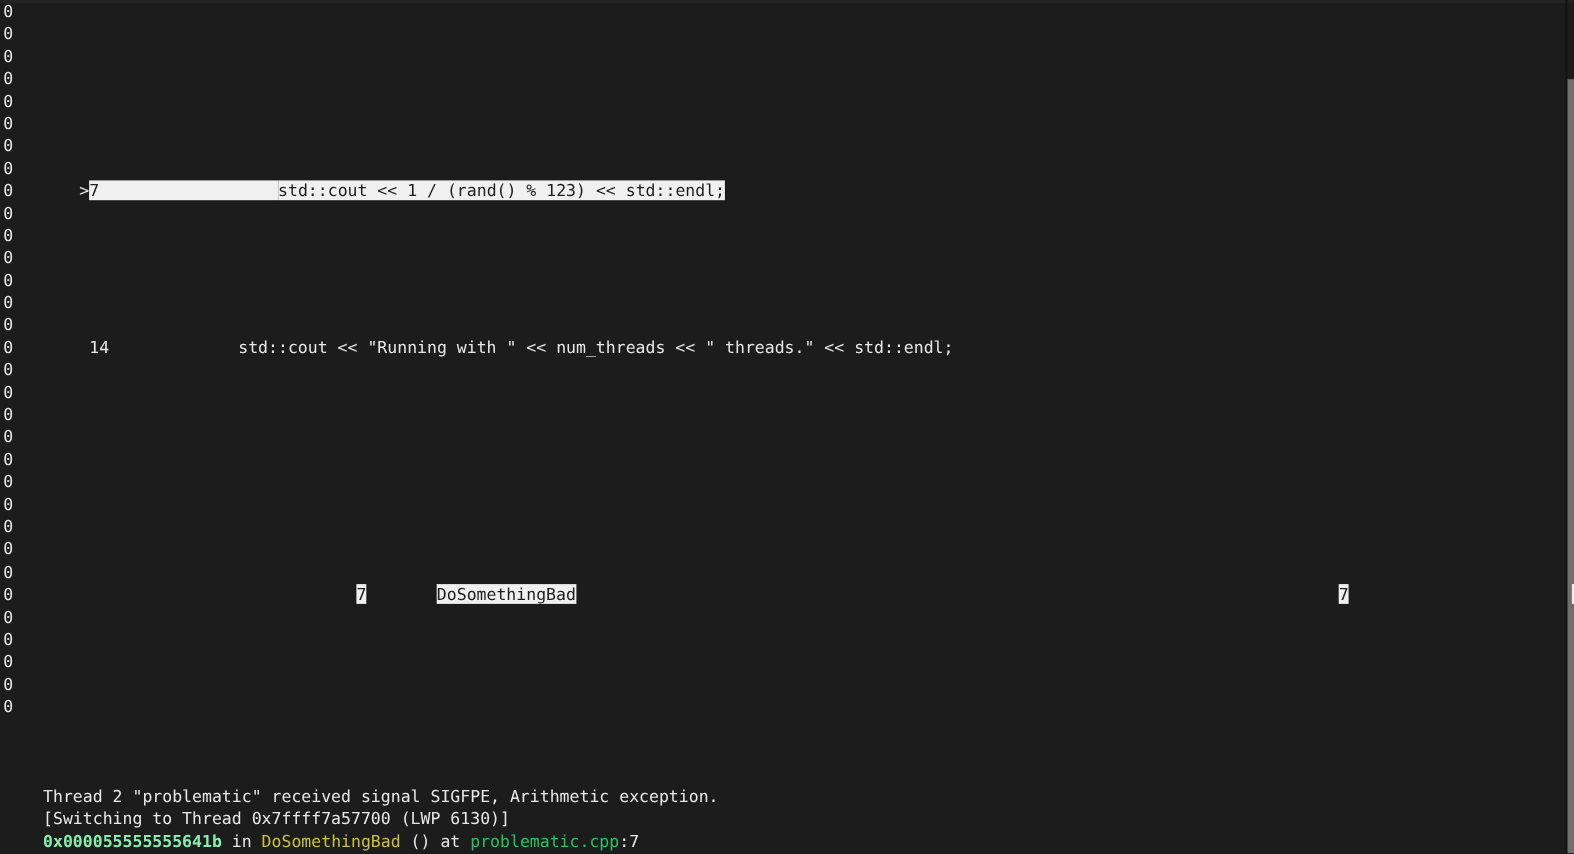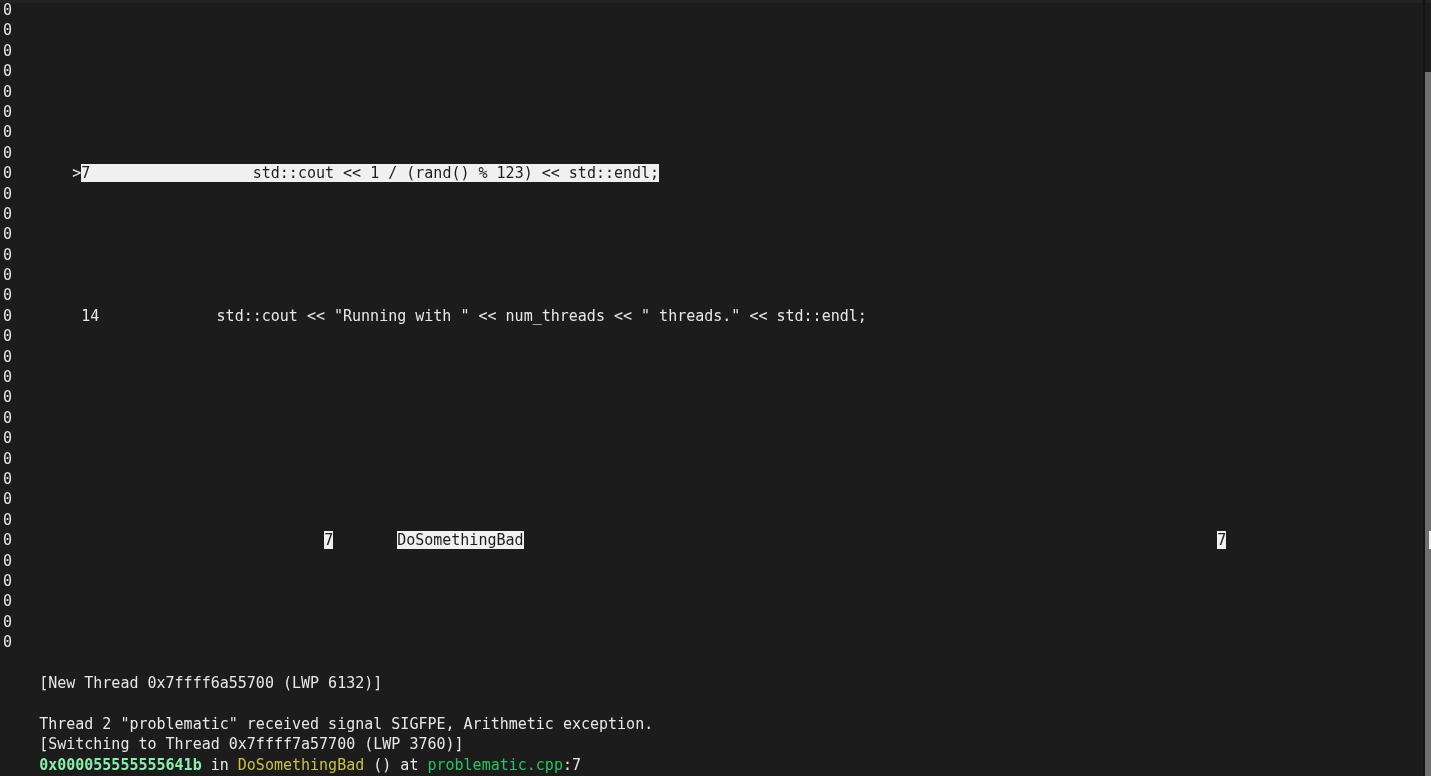--- a/index.html
+++ b/index.html
@@ -136,30 +136,27 @@
   <div class="row" style="top:510px; left:361px;">
     <span class="inv">DoSomethingBad</span>
   </div>
   <div class="row" style="top:510px; left:1181px;">
     <span class="inv">7</span>
   </div>
   <div class="row" style="top:510px; left:1393px;">
     <span class="inv">1b</span>
   </div>
 
-  <div class="row" style="top:653px; left:3px;">
-    <span class="plain">[New Thread 0x7ffff6a55700 (LWP 6132)]</span>
-  </div>
 
   <div class="row" style="top:694px; left:3px;">
     <span class="plain">Thread 2 "problematic" received signal SIGFPE, Arithmetic exception.</span>
   </div>
 
   <div class="row" style="top:714px; left:3px;">
-    <span class="plain">[Switching to Thread 0x7ffff7a57700 (LWP 3760)]</span>
+    <span class="plain">[Switching to Thread 0x7ffff7a57700 (LWP 6130)]</span>
   </div>
 
   <div class="row" style="top:735px; left:3px;">
     <span class="chunk addr">0x000055555555641b</span><span class="chunk plain"> in </span><span class="chunk func">DoSomethingBad</span><span class="chunk plain"> () at </span><span class="chunk file">problematic.cpp</span><span class="chunk plain">:7</span>
   </div>
 
   <div class="row" style="top:755px; left:3px;">
     
   </div>
 

